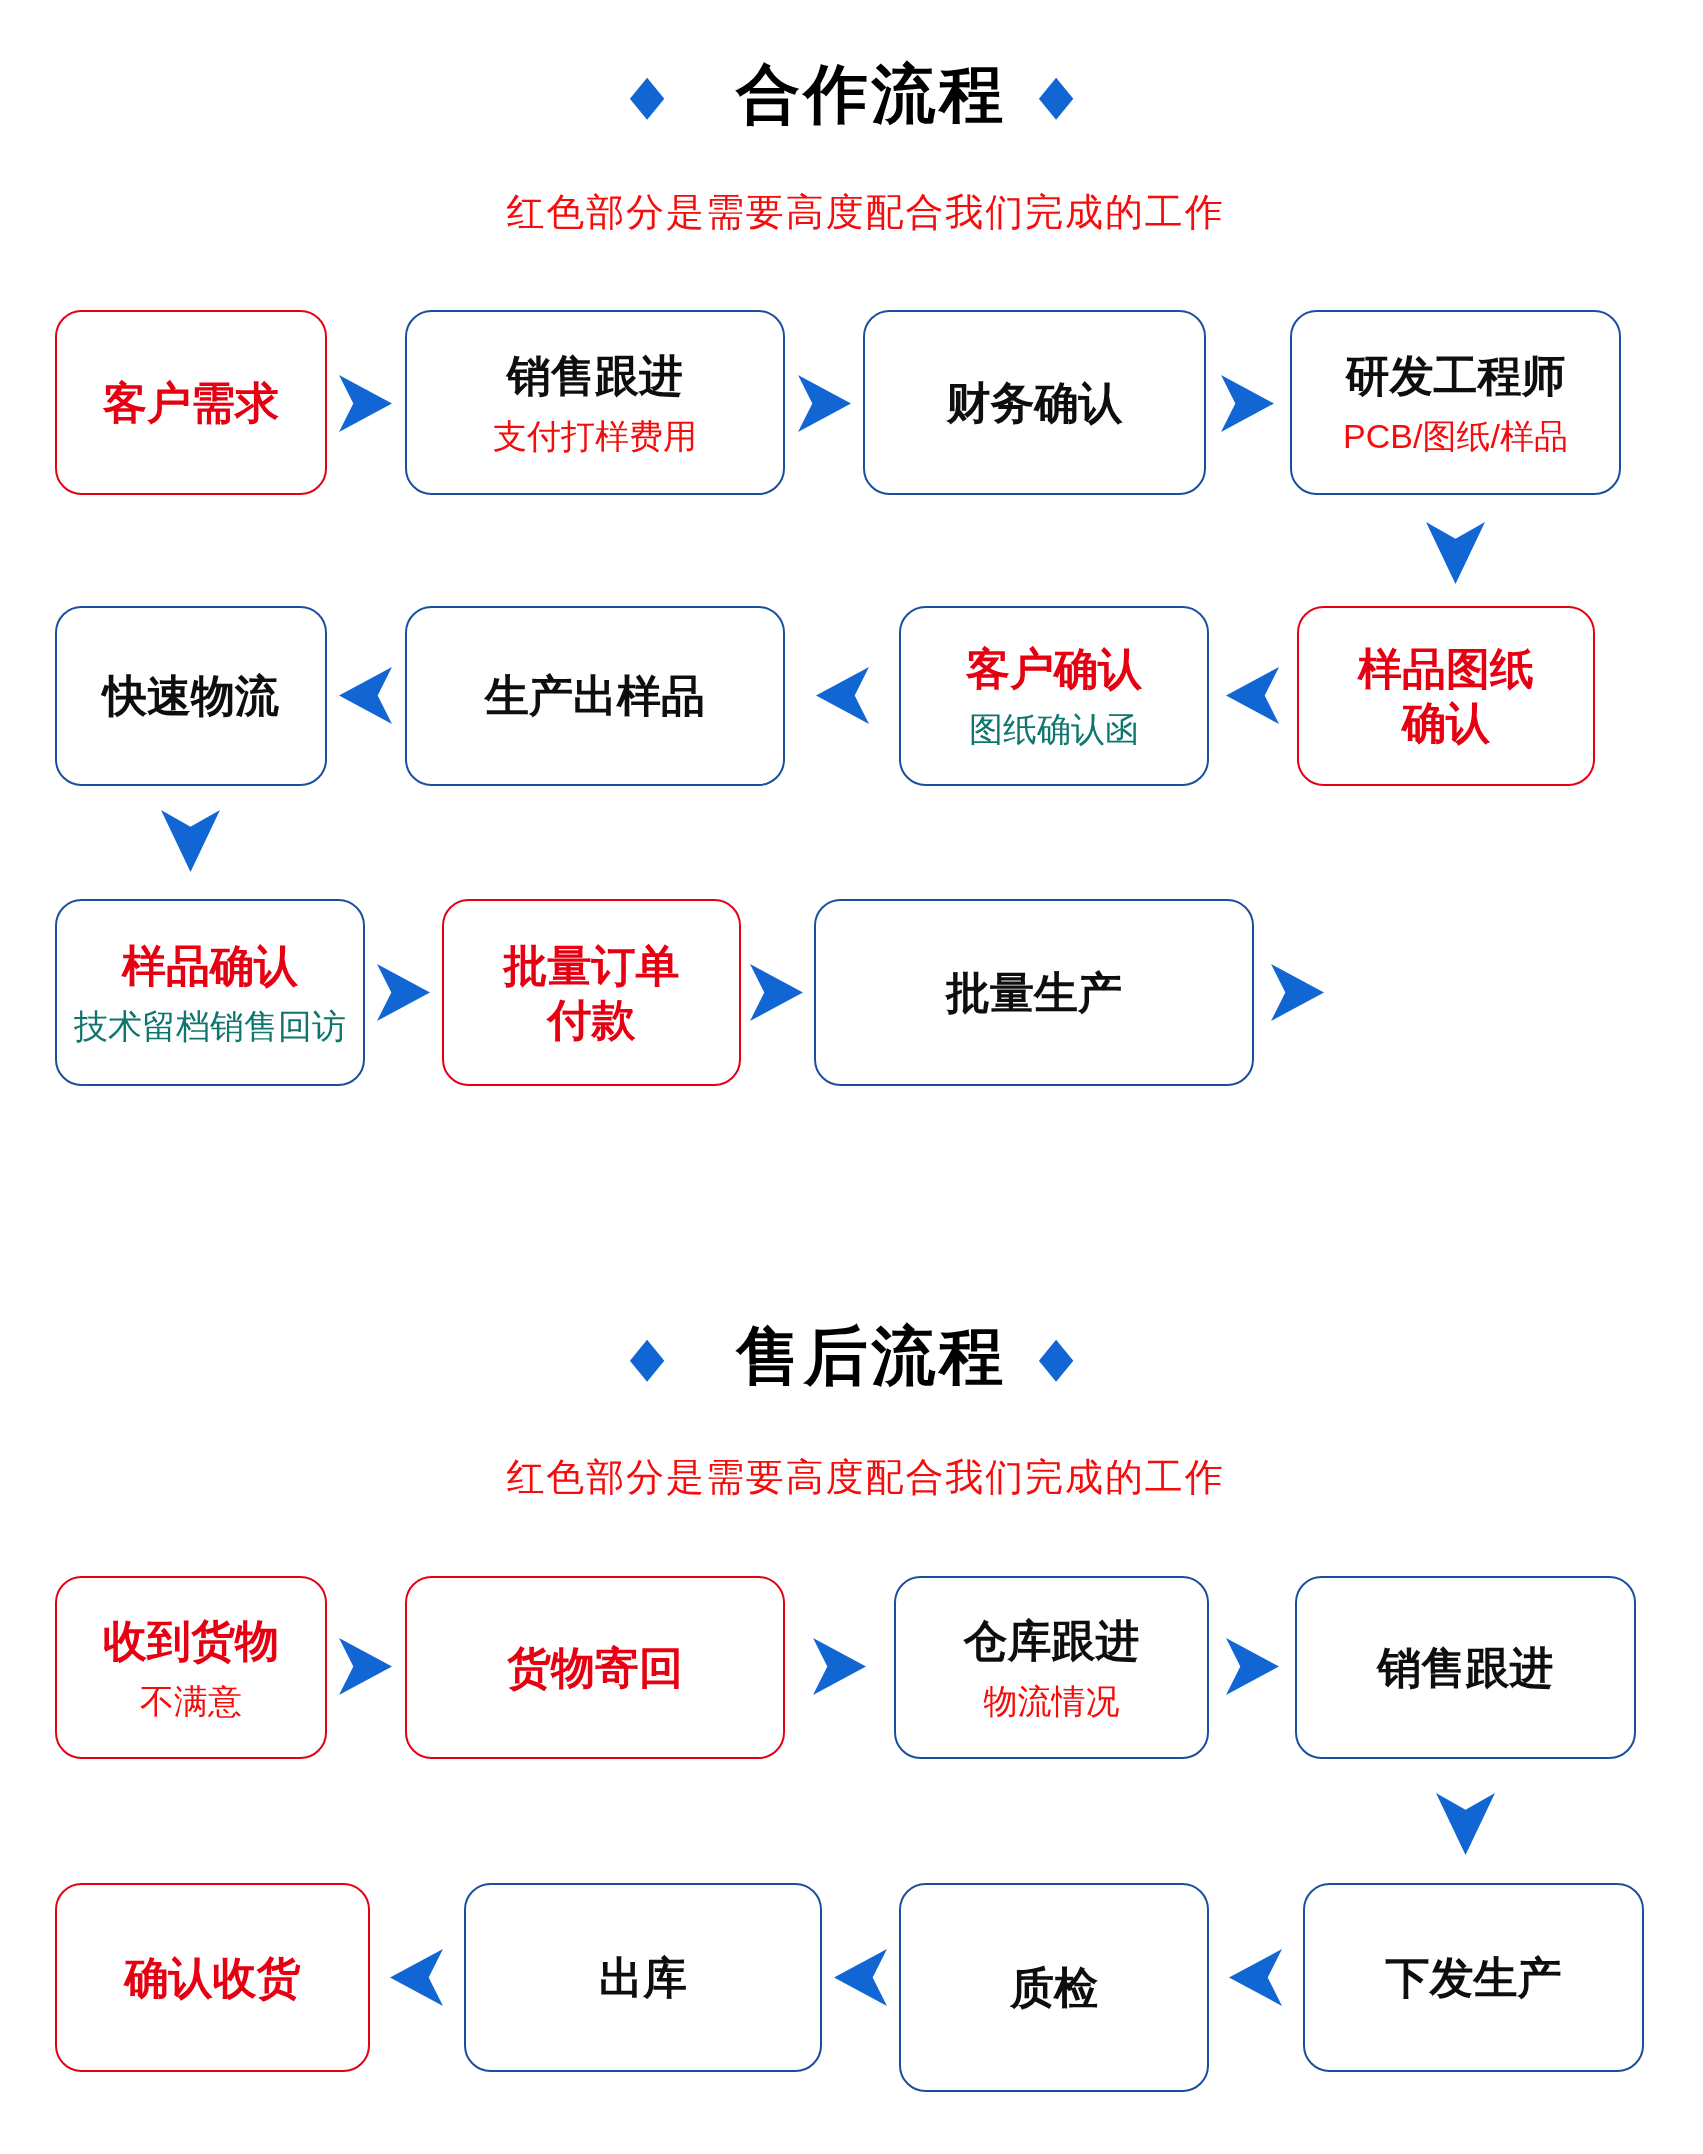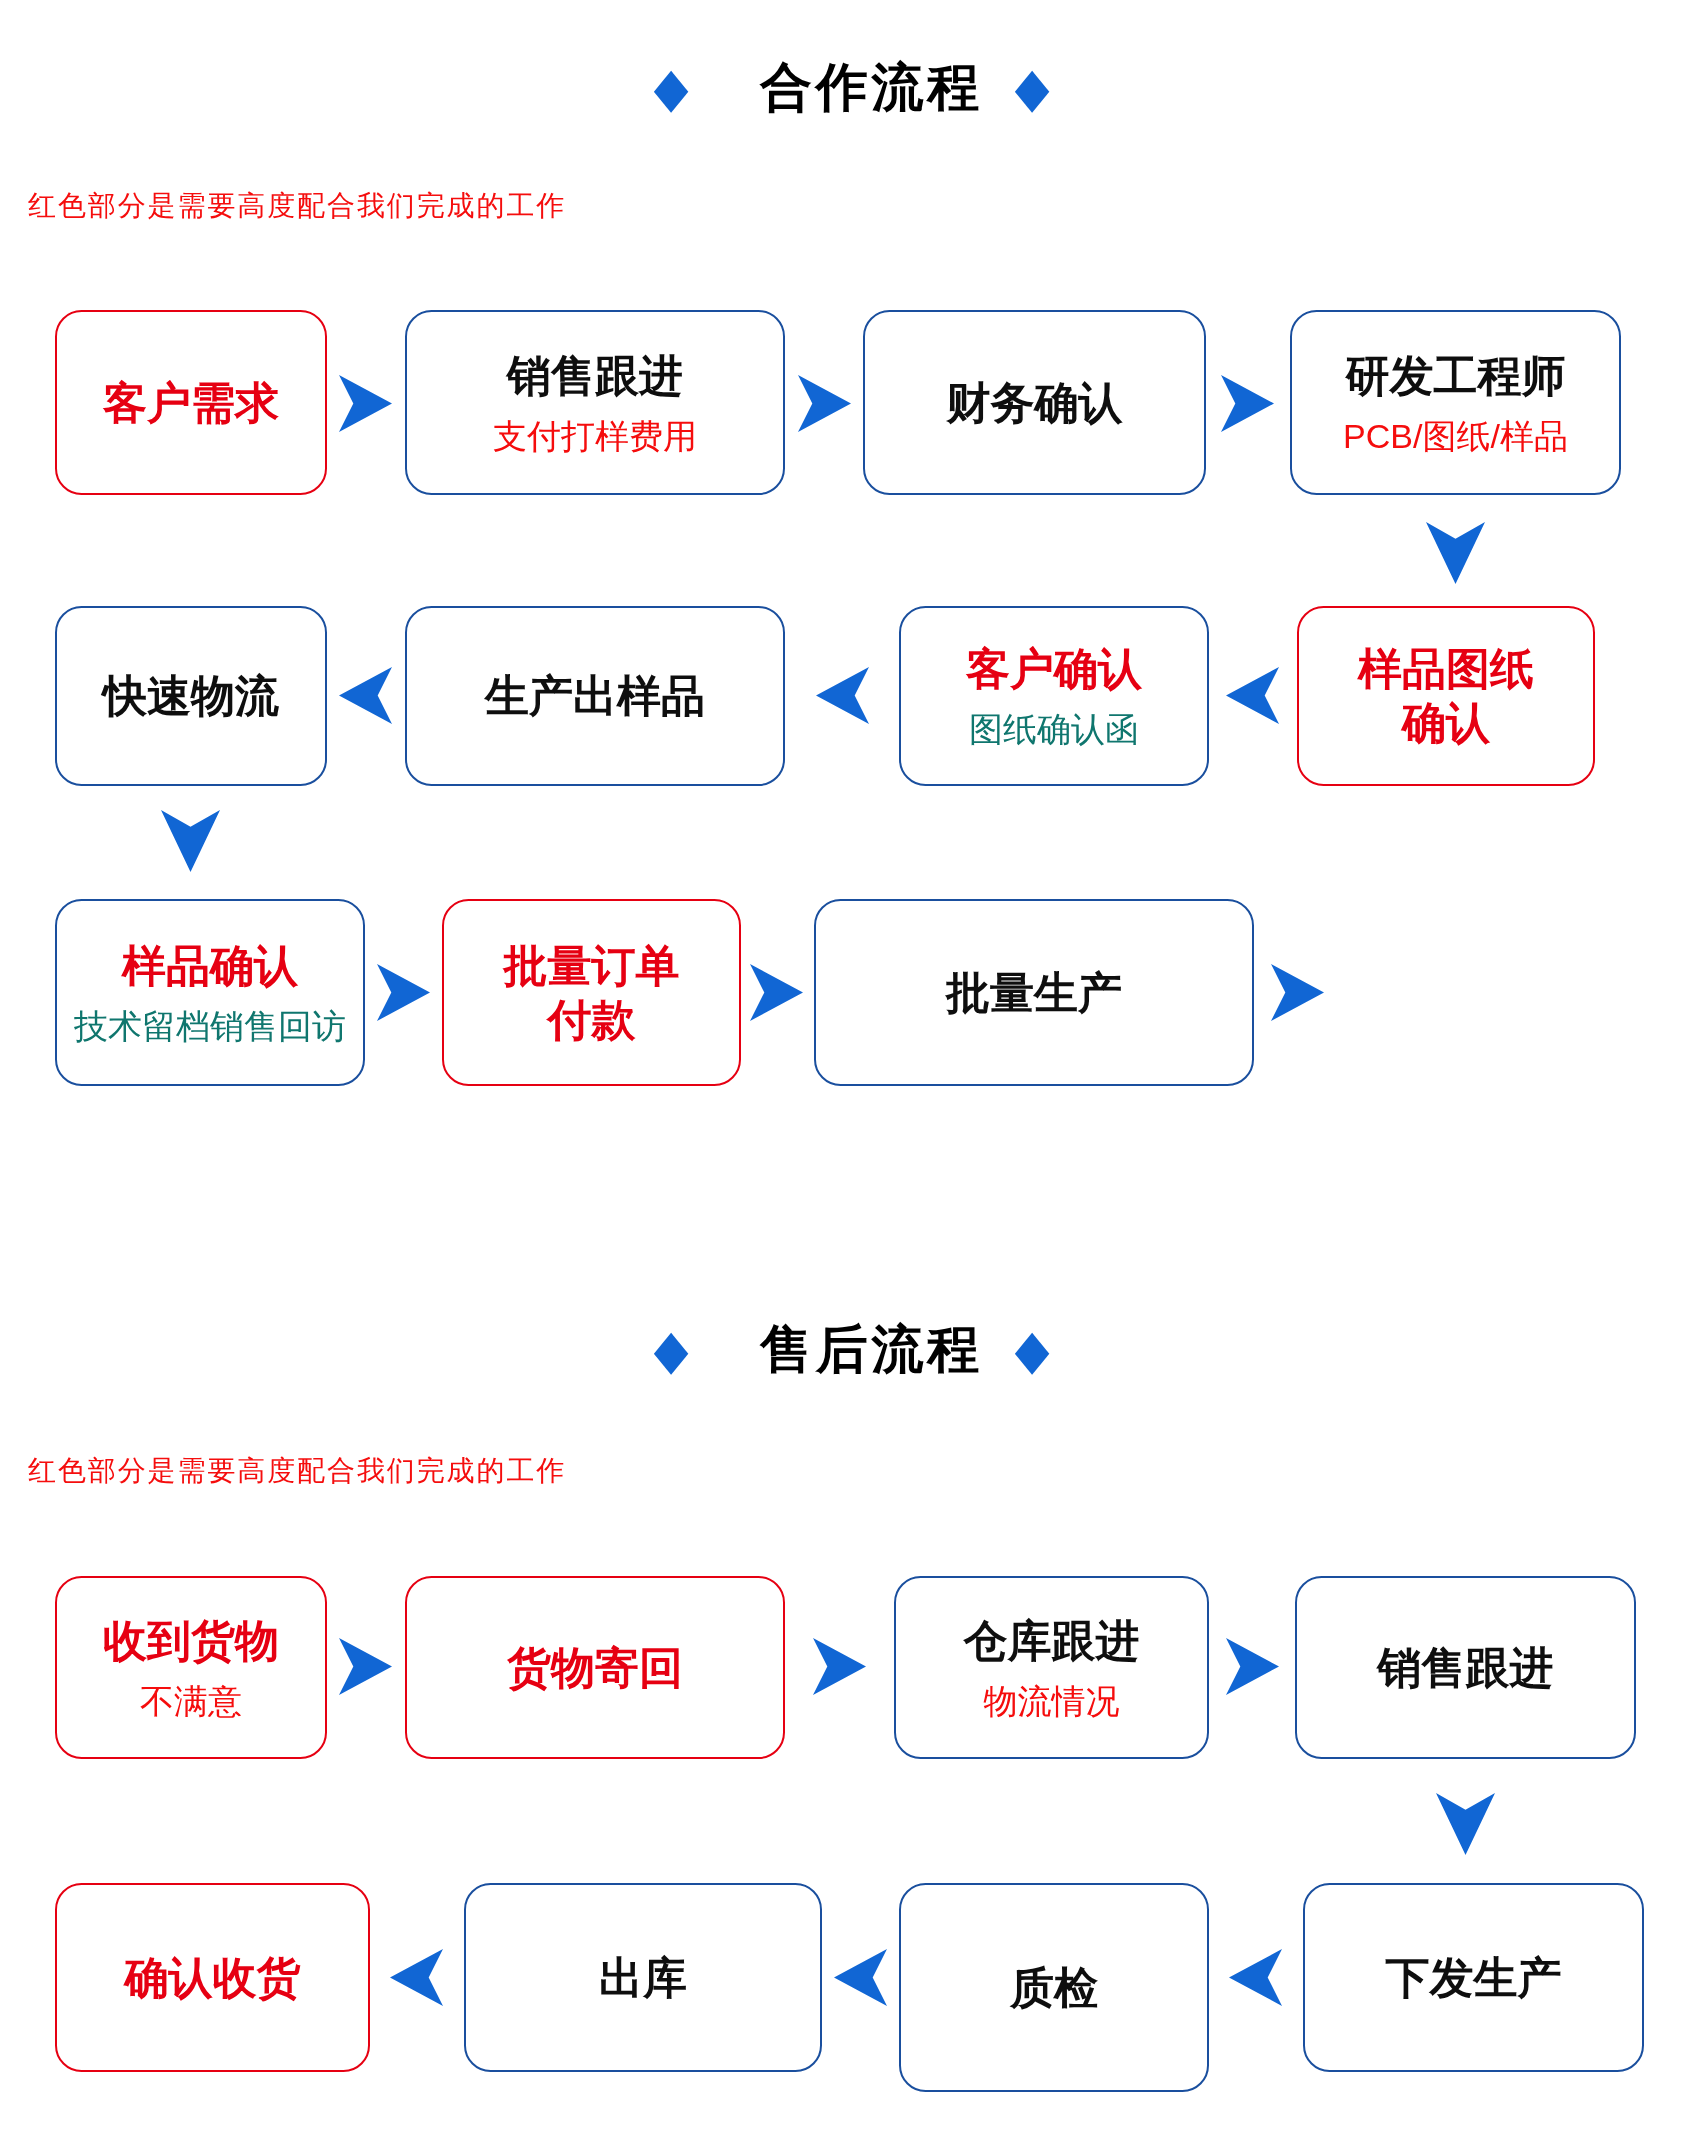--- a/index.html
+++ b/index.html
@@ -15,29 +15,29 @@
   body{font-family:"Liberation Sans","DejaVu Sans",sans-serif;}
   #canvas{
     position:relative;width:1703px;height:2155px;margin:0 auto;
     background:var(--background);overflow:hidden;
   }
   .flow-header{
     position:absolute;left:0;right:0;display:flex;align-items:center;
     justify-content:center;gap:28px;
   }
   .flow-header h1{
-    font-size:52px;font-weight:900;color:#000;letter-spacing:3.8px;line-height:1.1;margin-left:40px;
+    font-size:64px;font-weight:900;color:#000;letter-spacing:3.8px;line-height:1.1;margin-left:40px;
   }
   .diamond{
     color:var(--accent-blue);font-size:55px;line-height:1;
     transform:scaleX(.82);display:inline-block;
   }
   .flow-subtitle{
-    position:absolute;left:0;right:0;
-    font-size:28px;color:var(--sub-red);letter-spacing:1.9px;padding-left:28px;
+    position:absolute;left:0;right:0;text-align:center;
+    font-size:38px;color:var(--sub-red);letter-spacing:1.9px;padding-left:28px;
   }
   .box{
     position:absolute;background:#fff;border:2.8px solid var(--border-blue);
     border-radius:26.5px;display:flex;flex-direction:column;align-items:center;
     justify-content:center;gap:13.2px;text-align:center;padding:7.6px 13.2px;
   }
   .box.red{border-color:var(--red);}
   .t{
     font-size:44px;font-weight:bold;color:var(--ink);line-height:1.22;
     white-space:pre-line;

